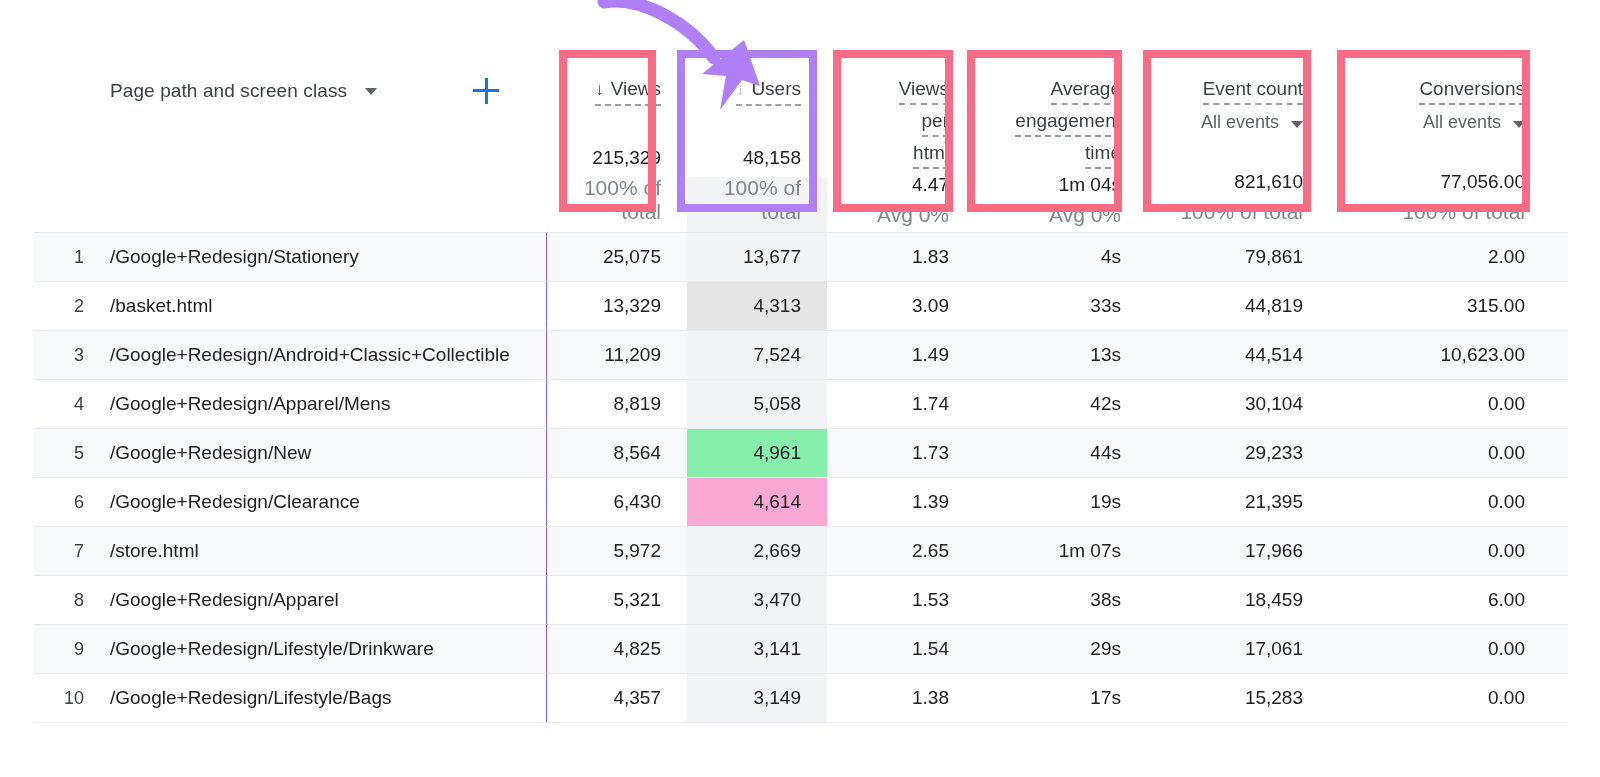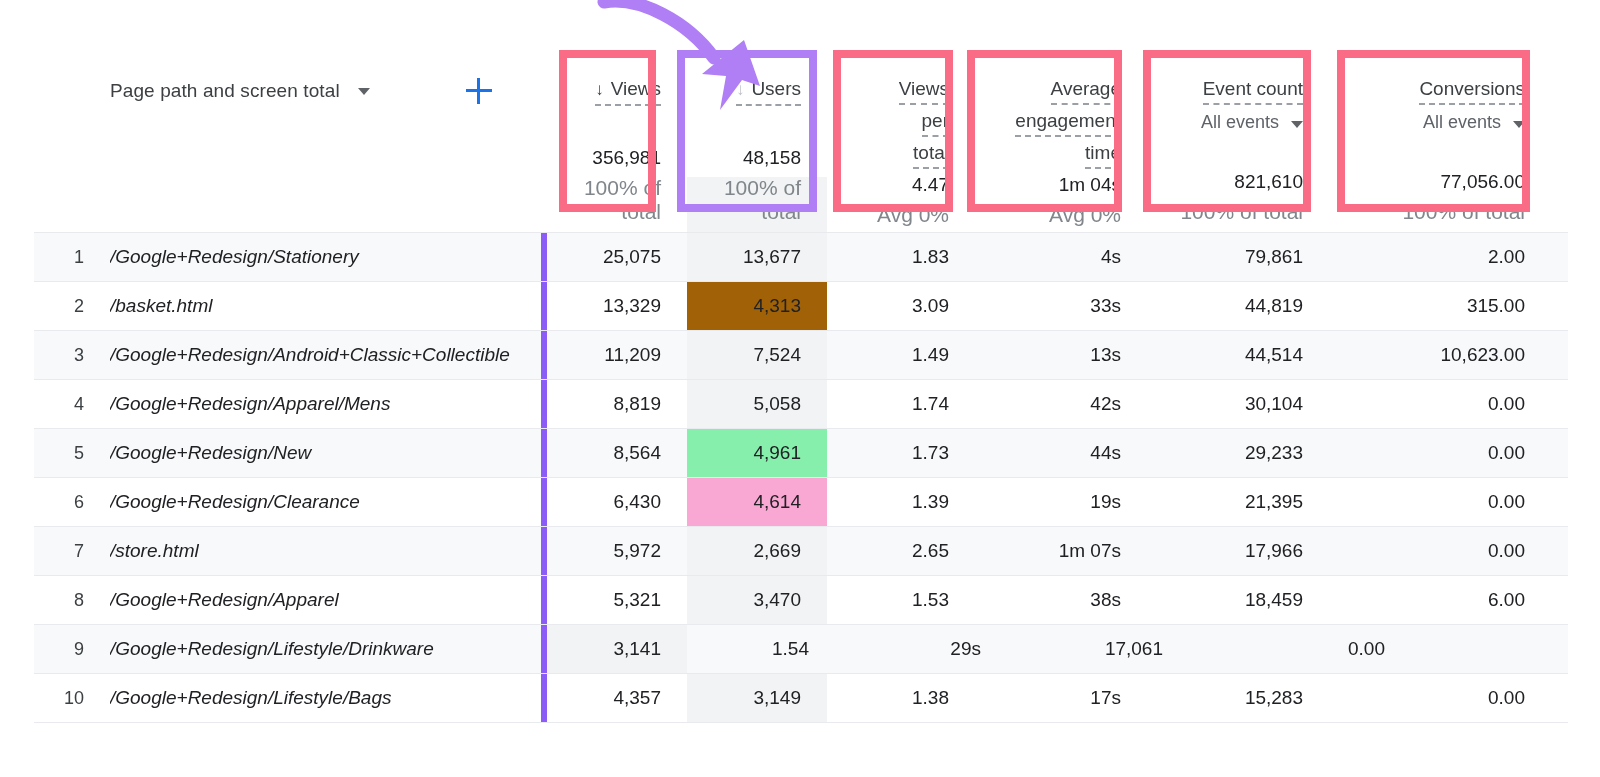--- a/index.html
+++ b/index.html
@@ -204,24 +204,23 @@
 
   .cell-dim {
     width: 437px;
     flex: 0 0 437px;
     box-sizing: border-box;
     font-size: 19px;
     color: #202124;
     white-space: nowrap;
     overflow: hidden;
     position: relative; z-index: 1;
-    border-right: 6px solid #8b5cf6;
+    border-right: 1px solid #8b5cf6;
     height: 48px;
     line-height: 48px;
-    font-style: italic;
   }
 
   .cell-m {
     box-sizing: border-box;
     text-align: right;
     padding-right: 26px;
     font-size: 19px;
     color: #202124;
     position: relative; z-index: 1;
     height: 48px;
@@ -267,50 +266,50 @@
 </head>
 <body>
 
 <div class="screen">
 
   <div class="ga-table">
 
     <div class="header-row">
 
       <div class="dim-head">
-        <span class="dim-label">Page path and screen total</span>
+        <span class="dim-label">Page path and screen class</span>
         <span class="caret-down"></span>
         <span class="plus-btn"></span>
       </div>
 
       <div class="metric-heads">
           <div class="mhead c-views">
             <div class="mh-title-wrap">
               <span class="mh-line"><span class="sortarrow">↓</span><span>Views</span></span>
             </div>
             <div class="mh-bottom">
-              <div class="mh-total">356,981</div>
+              <div class="mh-total">215,329</div>
               <div class="mh-pct">100% of total</div>
             </div>
           </div>
           <div class="mhead c-users shaded">
             <div class="shade"></div>
             <div class="mh-title-wrap">
               <span class="mh-line"><span class="sortarrow dim">↓</span><span>Users</span></span>
             </div>
             <div class="mh-bottom">
               <div class="mh-total">48,158</div>
               <div class="mh-pct">100% of total</div>
             </div>
           </div>
           <div class="mhead c-vpu">
             <div class="mh-title-wrap">
               <span class="mh-line"><span>Views</span></span>
               <span class="mh-line"><span>per</span></span>
-              <span class="mh-line"><span>total</span></span>
+              <span class="mh-line"><span>html</span></span>
             </div>
             <div class="mh-bottom">
               <div class="mh-total">4.47</div>
               <div class="mh-pct">Avg 0%</div>
             </div>
           </div>
           <div class="mhead c-aet">
             <div class="mh-title-wrap">
               <span class="mh-line"><span>Average</span></span>
               <span class="mh-line"><span>engagement</span></span>
@@ -358,21 +357,21 @@
           <div class="cell-m c-users" style="background: rgb(241, 243, 244);">13,677</div>
           <div class="cell-m c-vpu">1.83</div>
           <div class="cell-m c-aet">4s</div>
           <div class="cell-m c-evt">79,861</div>
           <div class="cell-m c-conv">2.00</div>
         </div>
         <div class="row even">
           <div class="cell-idx">2</div>
           <div class="cell-dim">/basket.html</div>
           <div class="cell-m c-views">13,329</div>
-          <div class="cell-m c-users" style="background: #a16207;">4,313</div>
+          <div class="cell-m c-users" style="background: #e5e5e5;">4,313</div>
           <div class="cell-m c-vpu">3.09</div>
           <div class="cell-m c-aet">33s</div>
           <div class="cell-m c-evt">44,819</div>
           <div class="cell-m c-conv">315.00</div>
         </div>
         <div class="row odd">
           <div class="cell-idx">3</div>
           <div class="cell-dim">/Google+Redesign/Android+Classic+Collectible</div>
           <div class="cell-m c-views">11,209</div>
           <div class="cell-m c-users" style="background: rgb(241, 243, 244);">7,524</div>
@@ -427,20 +426,21 @@
           <div class="cell-m c-views">5,321</div>
           <div class="cell-m c-users" style="background: rgb(241, 243, 244);">3,470</div>
           <div class="cell-m c-vpu">1.53</div>
           <div class="cell-m c-aet">38s</div>
           <div class="cell-m c-evt">18,459</div>
           <div class="cell-m c-conv">6.00</div>
         </div>
         <div class="row odd">
           <div class="cell-idx">9</div>
           <div class="cell-dim">/Google+Redesign/Lifestyle/Drinkware</div>
+          <div class="cell-m c-views">4,825</div>
           <div class="cell-m c-users" style="background: rgb(241, 243, 244);">3,141</div>
           <div class="cell-m c-vpu">1.54</div>
           <div class="cell-m c-aet">29s</div>
           <div class="cell-m c-evt">17,061</div>
           <div class="cell-m c-conv">0.00</div>
         </div>
         <div class="row even">
           <div class="cell-idx">10</div>
           <div class="cell-dim">/Google+Redesign/Lifestyle/Bags</div>
           <div class="cell-m c-views">4,357</div>

